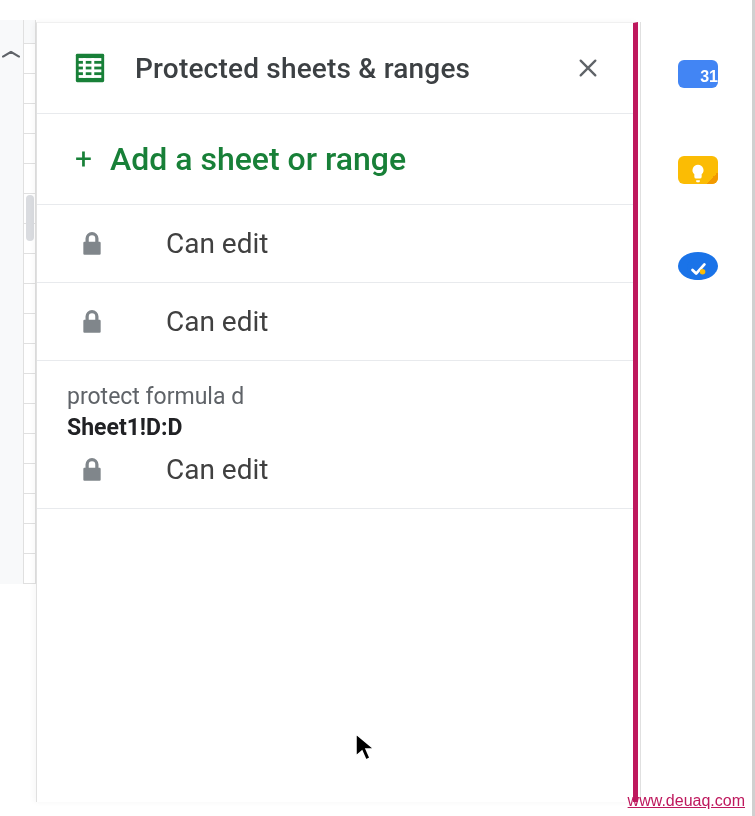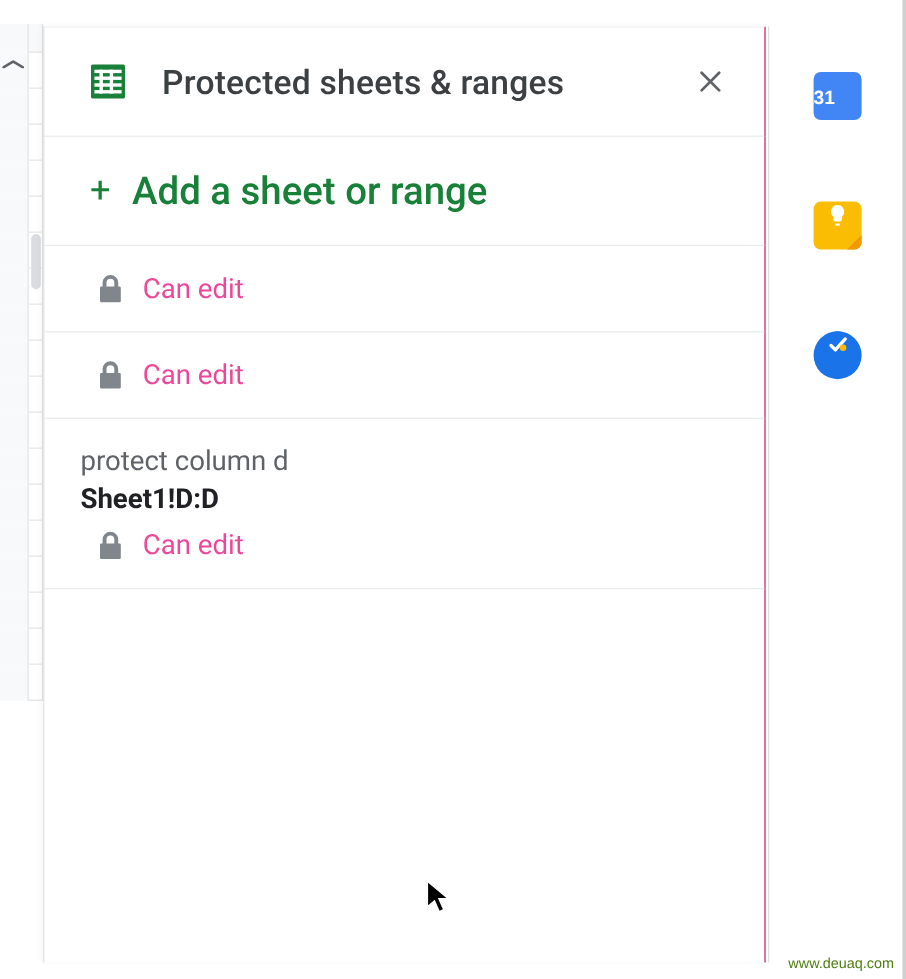--- a/index.html
+++ b/index.html
@@ -56,21 +56,21 @@
     background: #dadce0;
     border-radius: 4px;
   }
   .panel {
     position: absolute;
     left: 36px;
     top: 22px;
     width: 602px;
     background: #fff;
     border-left: 1px solid #e0e0e0;
-    border-right: 1px solid #be185d;
+    border-right: 5px solid #be185d;
     border-top: 1px solid #f0f0f0;
     box-shadow: -2px 0 6px rgba(0,0,0,0.04);
     height: 780px;
   }
   .panel-header {
     display: flex;
     align-items: center;
     padding: 28px 28px 28px 36px;
     border-bottom: 1px solid #e8eaed;
   }
@@ -136,43 +136,44 @@
     align-items: center;
     margin-left: 12px;
   }
   .lock-icon {
     width: 26px;
     height: 26px;
     color: #80868b;
     margin-right: 14px;
   }
   .perm-text {
-    color: #ec4899;
-    font-size: 23px;
+    color: #404040;
+    font-size: 28px;
+    margin-left: 47px;
   }
   .sidebar-icons {
     position: absolute;
     right: 0;
     top: 22px;
     width: 115px;
     background: #fff;
     border-left: 1px solid #e0e0e0;
     height: 780px;
     display: flex;
     flex-direction: column;
     align-items: center;
     padding-top: 38px;
     gap: 68px;
   }
   .side-icon {
     width: 40px;
-    height: 40px;
+    height: 28px;
     cursor: pointer;
     display: flex;
-    align-items: flex-start;
+    align-items: flex-end;
     justify-content: center;
     border-radius: 8px;
   }
   .calendar-icon {
     background: #4285f4;
     color: #fff;
     font-family: Arial, sans-serif;
     font-weight: 700;
     font-size: 16px;
     flex-direction: column;
@@ -220,23 +221,24 @@
   .cursor {
     position: absolute;
     left: 354px;
     top: 732px;
     pointer-events: none;
   }
   .watermark {
     position: absolute;
     bottom: 6px;
     right: 10px;
-    color: #4d7c0f;
-    font-size: 12px;
+    color: #be185d;
+    font-size: 16px;
     font-family: Arial, sans-serif;
+    text-decoration: underline;
   }
 </style>
 </head>
 <body>
 
 <div class="spreadsheet-area">
   <div style="display:flex">
       <div class="rownum" style="height:24px"></div>
       <div class="corner" style="flex:1"></div>
     </div>
@@ -359,21 +361,21 @@
   <div class="range-item">
     <div class="range-perm">
       <svg class="lock-icon" viewBox="0 0 24 24">
           <path fill="#80868b" d="M6 10V7a6 6 0 0 1 12 0v3h1a1 1 0 0 1 1 1v10a1 1 0 0 1-1 1H5a1 1 0 0 1-1-1V11a1 1 0 0 1 1-1h1zm3 0h6V7a3 3 0 0 0-6 0v3z"></path>
         </svg>
       <span class="perm-text">Can edit</span>
     </div>
   </div>
 
   <div class="range-item">
-    <div class="range-desc">protect column d</div>
+    <div class="range-desc">protect formula d</div>
     <div class="range-ref">Sheet1!D:D</div>
     <div class="range-perm">
       <svg class="lock-icon" viewBox="0 0 24 24">
           <path fill="#80868b" d="M6 10V7a6 6 0 0 1 12 0v3h1a1 1 0 0 1 1 1v10a1 1 0 0 1-1 1H5a1 1 0 0 1-1-1V11a1 1 0 0 1 1-1h1zm3 0h6V7a3 3 0 0 0-6 0v3z"></path>
         </svg>
       <span class="perm-text">Can edit</span>
     </div>
   </div>
 
 </div>

